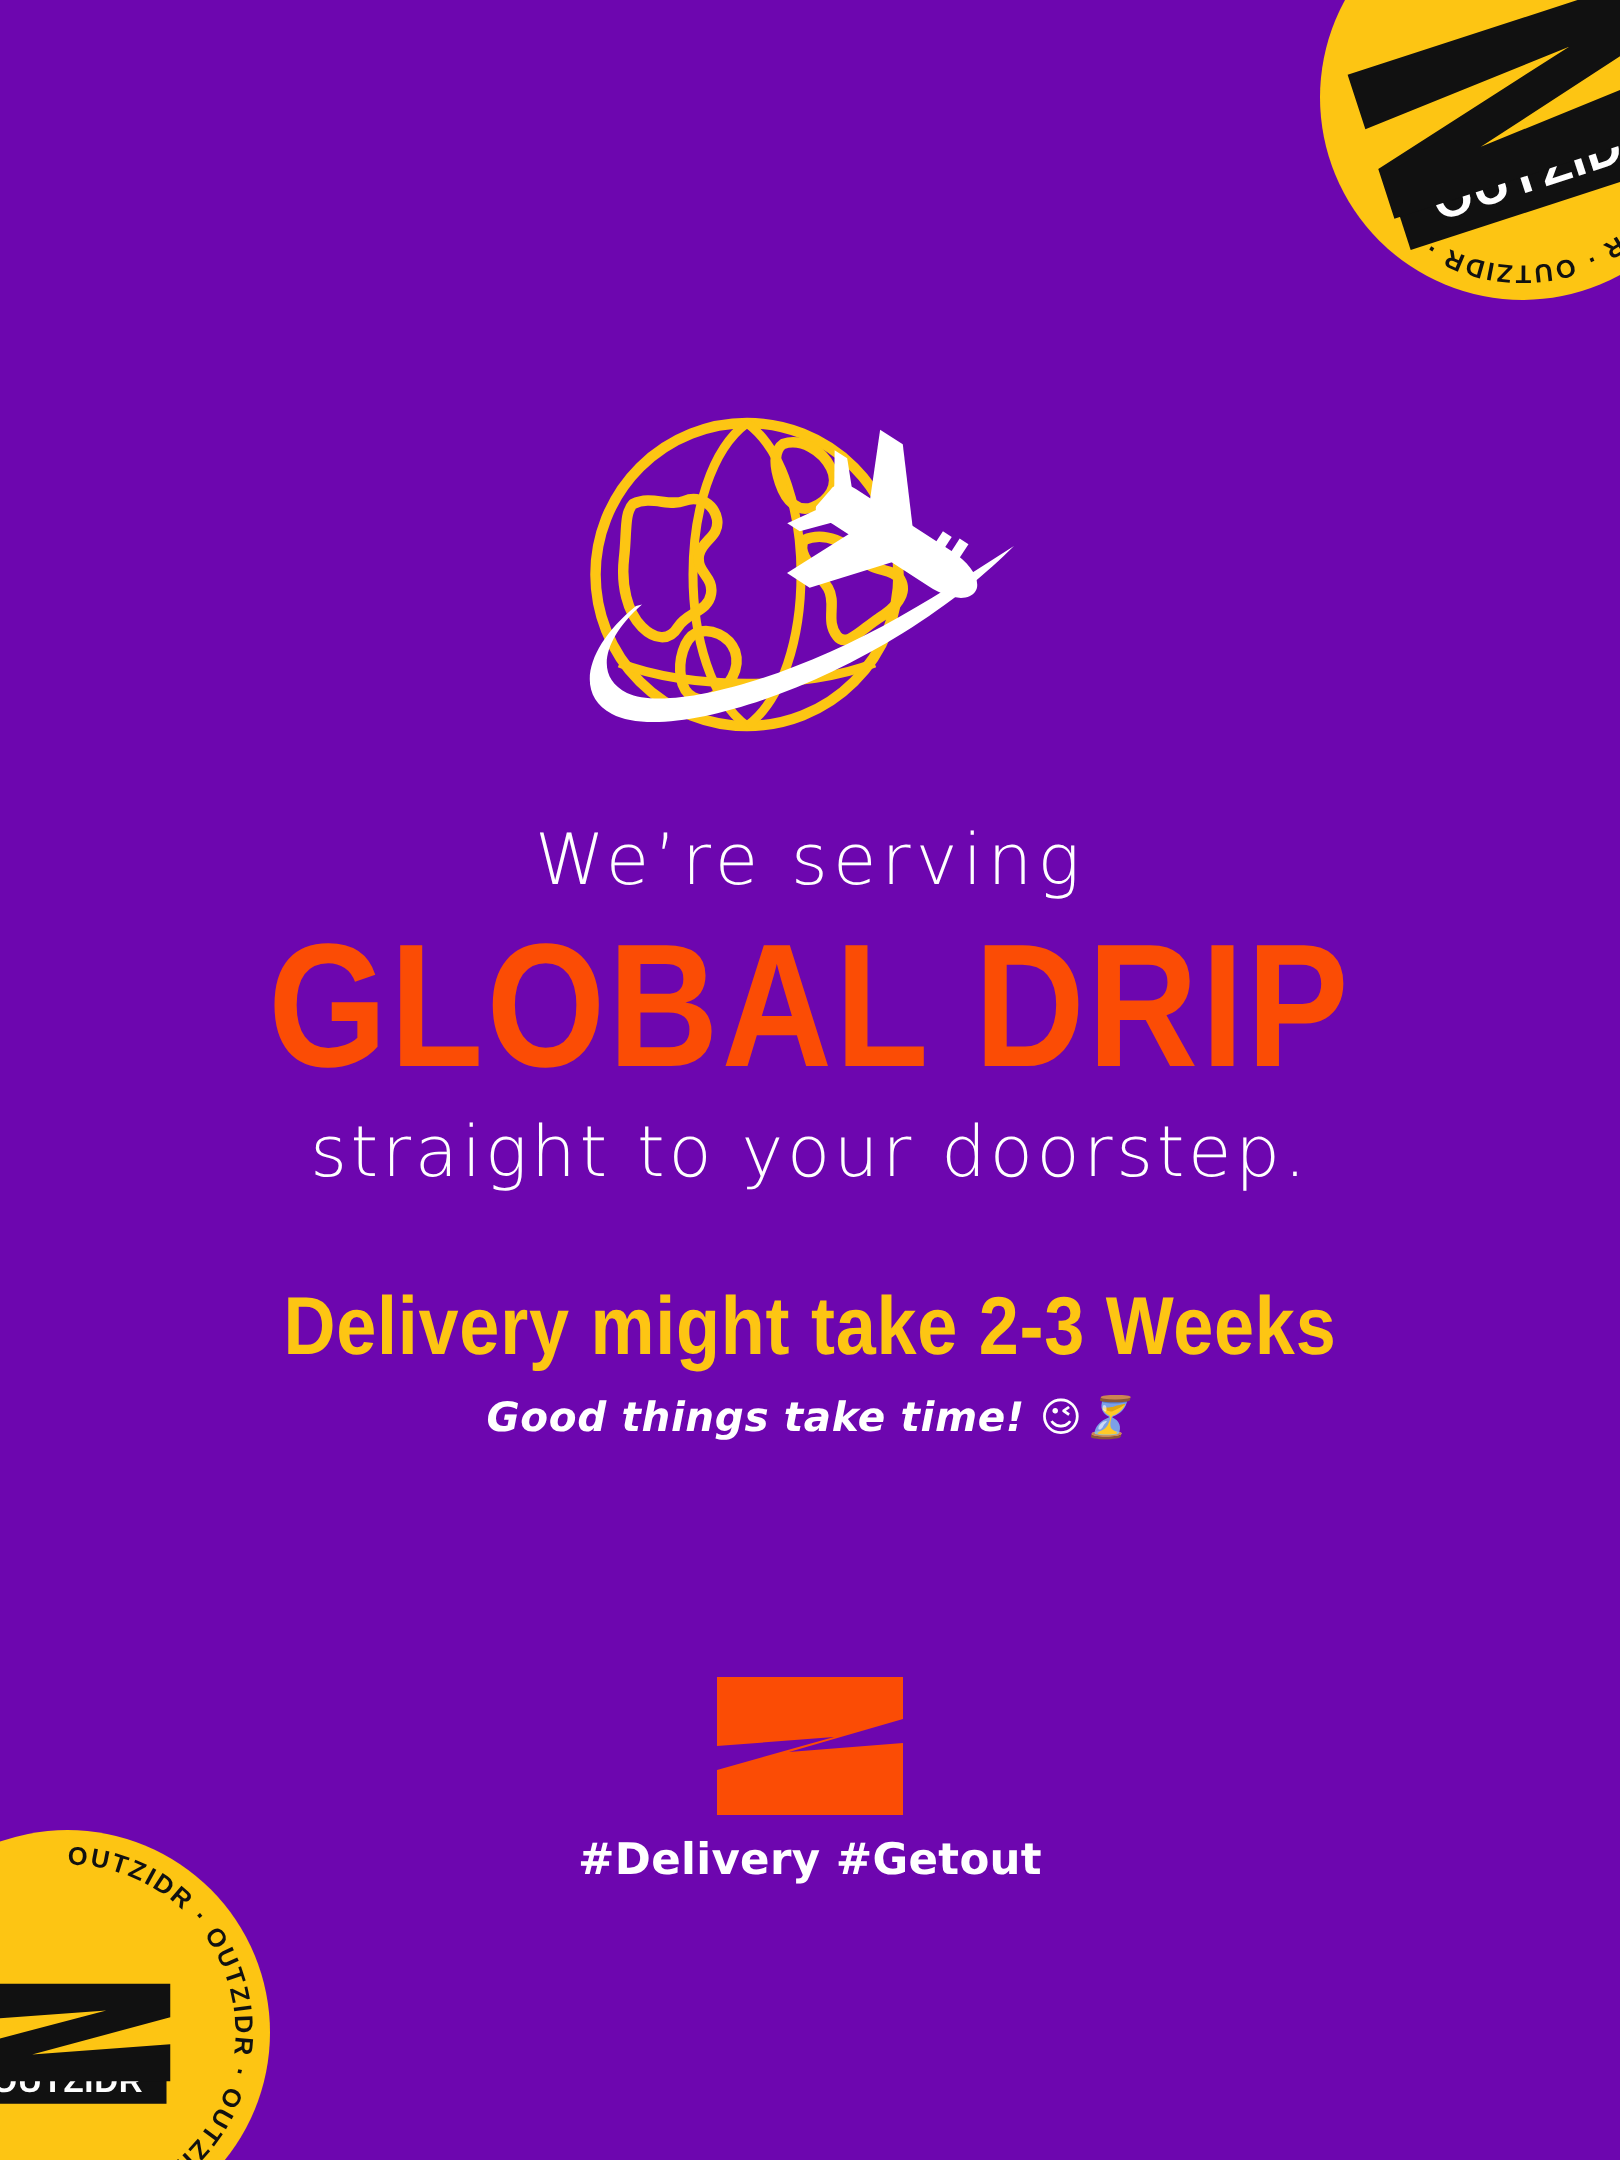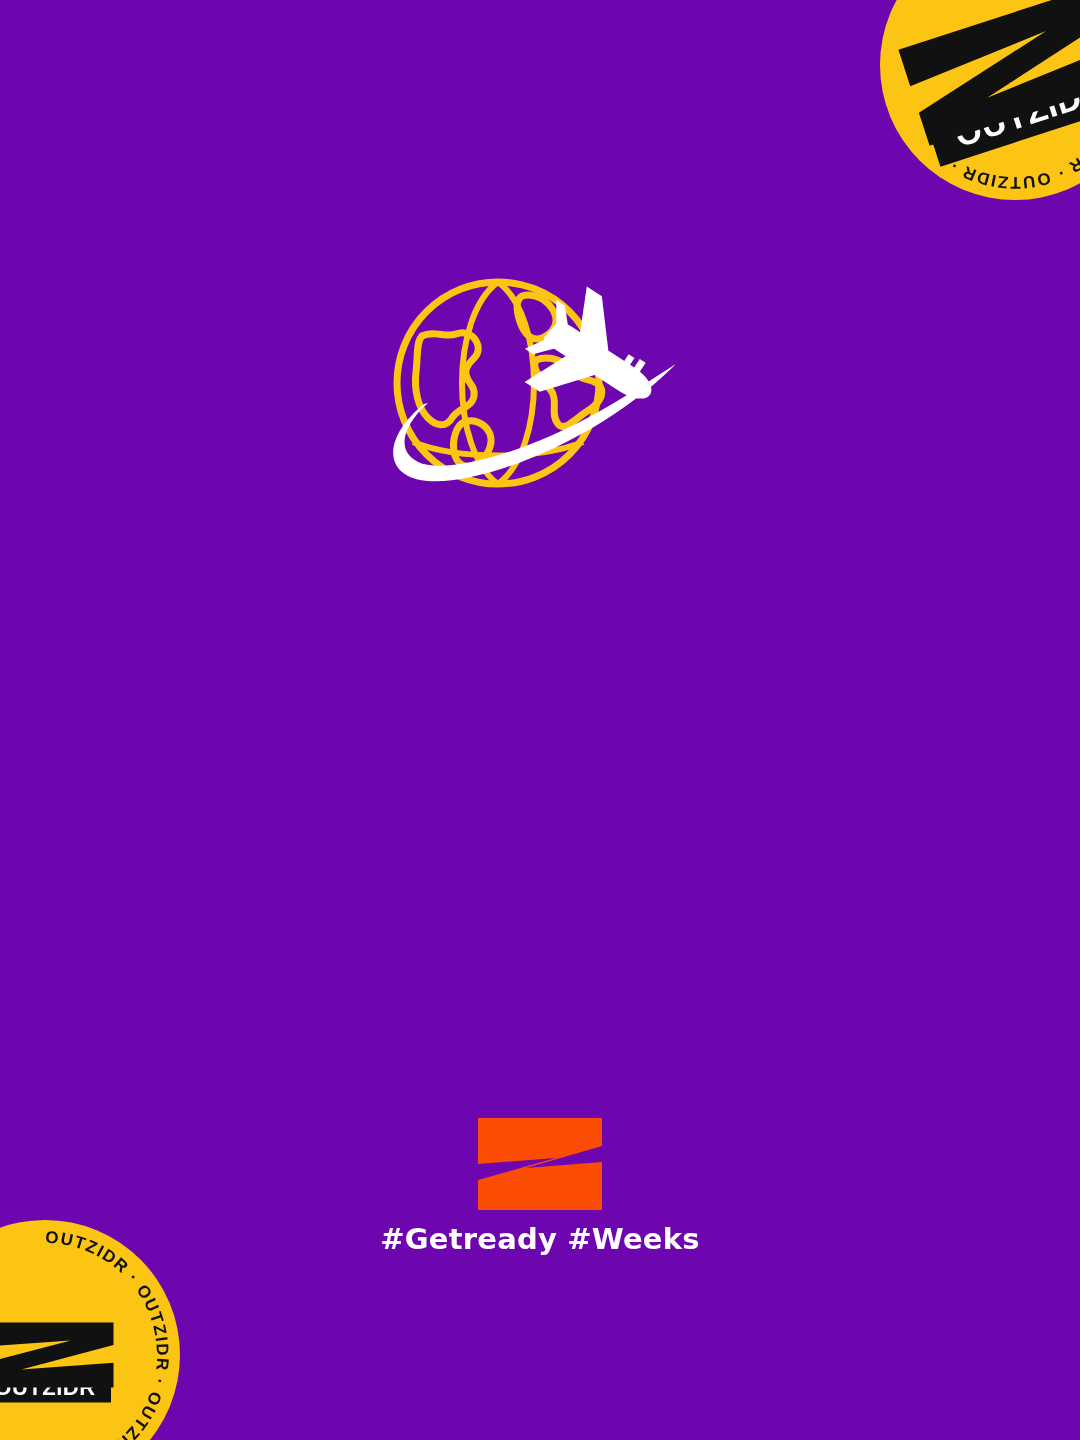--- a/index.html
+++ b/index.html
@@ -250,23 +250,30 @@
         <path d="M 44,30 L 20,-22 L 38,-22 L 78,26 Z" fill="#FFFFFF"></path>
         <path d="M 44,40 L 20,92 L 38,92 L 78,44 Z" fill="#FFFFFF"></path>
         <path d="M 16,28 L 2,6 L 12,6 L 30,26 Z" fill="#FFFFFF"></path>
         <path d="M 16,42 L 2,64 L 12,64 L 30,44 Z" fill="#FFFFFF"></path>
         <rect x="92" y="12" width="7" height="9" fill="#FFFFFF"></rect>
         <rect x="104" y="10" width="7" height="11" fill="#FFFFFF"></rect>
       </g>
     </svg>
   </div>
 
+  <div id="copy">
+    <div class="line-serving">We’re serving</div>
+    <div class="line-headline">GLOBAL DRIP</div>
+    <div class="line-doorstep">straight to your doorstep.</div>
+    <div class="line-delivery">Delivery might take 2-3 Weeks</div>
+    <div class="line-sub">Good things take time! 😉⏳</div>
+  </div>
 
   <div id="footer">
     <div id="logo-z">
       <svg viewBox="0 0 124 92" aria-hidden="true">
         <polygon points="0,0 124,0 124,28 48,50 124,44 124,92 0,92 0,62 78,40 0,46" fill="#FB4C05"></polygon>
       </svg>
     </div>
-    <div id="tagline">#Getready #Weeks</div>
+    <div id="tagline">#Delivery #Getout</div>
   </div>
 
 </div>
 
 </body></html>

